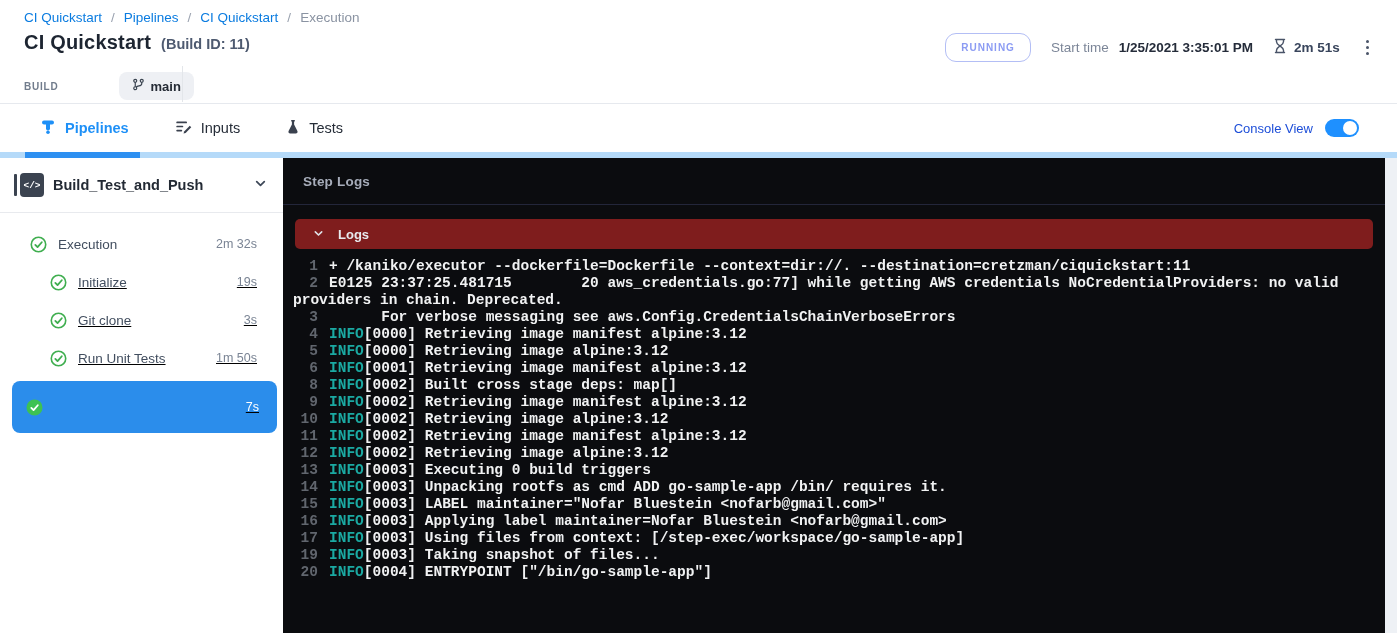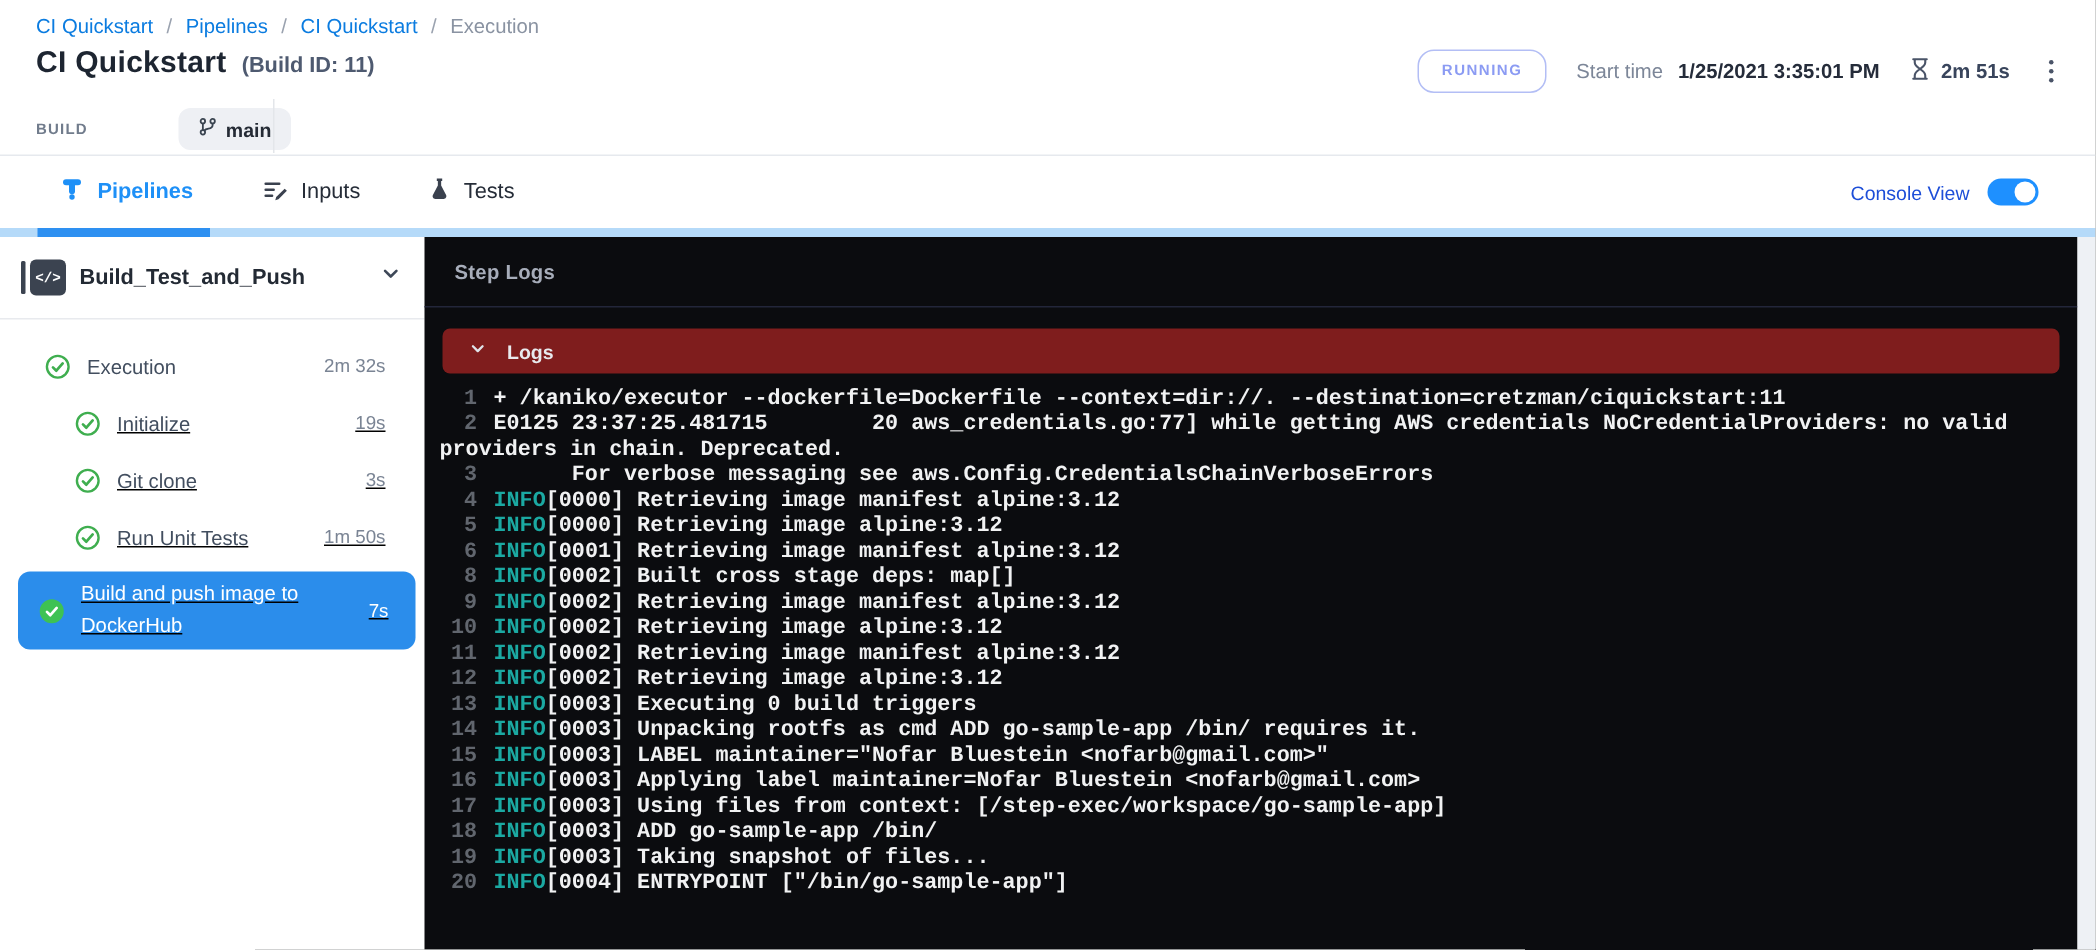--- a/index.html
+++ b/index.html
@@ -229,21 +229,20 @@
     <span class="step-label">Run Unit Tests</span>
     <span class="step-time">1m 50s</span>
   </div>
         <div class="step child selected">
     <span class="check">
             <svg width="17" height="17" viewBox="0 0 16 16">
               <circle class="c" cx="8" cy="8" r="6.8"></circle>
               <path class="p" d="M5 8.4l2.1 2.1 4-4.6"></path>
             </svg>
           </span>
-    <span class="step-label">Build and push image to DockerHub</span>
     <span class="step-time">7s</span>
   </div>
       </div>
   </div>
 
   <div class="log-panel">
     <div class="log-header">
       <span class="log-title">Step Logs</span>
     </div>
     <div class="logs-bar">
@@ -262,20 +261,19 @@
         <div class="log-line"><span class="ln">8</span><span class="tag">INFO</span><span class="txt">[0002] Built cross stage deps: map[]</span></div>
         <div class="log-line"><span class="ln">9</span><span class="tag">INFO</span><span class="txt">[0002] Retrieving image manifest alpine:3.12</span></div>
         <div class="log-line"><span class="ln">10</span><span class="tag">INFO</span><span class="txt">[0002] Retrieving image alpine:3.12</span></div>
         <div class="log-line"><span class="ln">11</span><span class="tag">INFO</span><span class="txt">[0002] Retrieving image manifest alpine:3.12</span></div>
         <div class="log-line"><span class="ln">12</span><span class="tag">INFO</span><span class="txt">[0002] Retrieving image alpine:3.12</span></div>
         <div class="log-line"><span class="ln">13</span><span class="tag">INFO</span><span class="txt">[0003] Executing 0 build triggers</span></div>
         <div class="log-line"><span class="ln">14</span><span class="tag">INFO</span><span class="txt">[0003] Unpacking rootfs as cmd ADD go-sample-app /bin/ requires it.</span></div>
         <div class="log-line"><span class="ln">15</span><span class="tag">INFO</span><span class="txt">[0003] LABEL maintainer="Nofar Bluestein &lt;nofarb@gmail.com&gt;"</span></div>
         <div class="log-line"><span class="ln">16</span><span class="tag">INFO</span><span class="txt">[0003] Applying label maintainer=Nofar Bluestein &lt;nofarb@gmail.com&gt;</span></div>
         <div class="log-line"><span class="ln">17</span><span class="tag">INFO</span><span class="txt">[0003] Using files from context: [/step-exec/workspace/go-sample-app]</span></div>
-        <div class="log-line"><span class="ln">18</span><span class="tag">INFO</span><span class="txt">[0003] ADD go-sample-app /bin/</span></div>
         <div class="log-line"><span class="ln">19</span><span class="tag">INFO</span><span class="txt">[0003] Taking snapshot of files...</span></div>
         <div class="log-line"><span class="ln">20</span><span class="tag">INFO</span><span class="txt">[0004] ENTRYPOINT ["/bin/go-sample-app"]</span></div>
       </div>
   </div>
   <div class="right-strip"></div>
 
 </div>
 
 </body></html>

